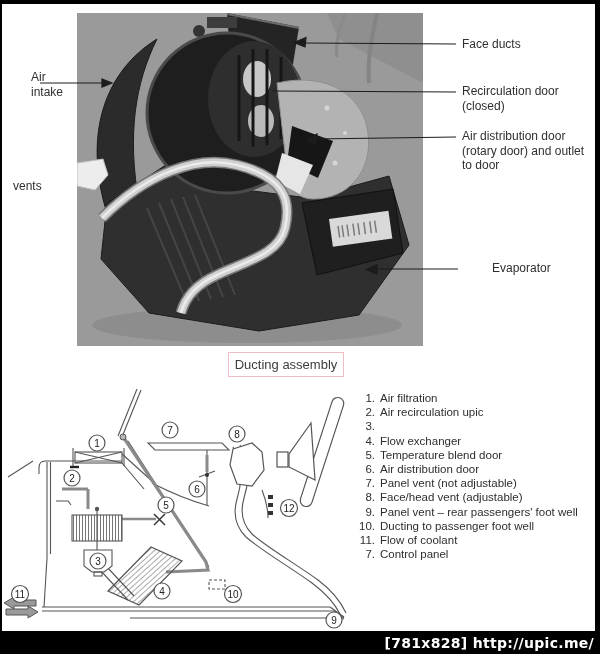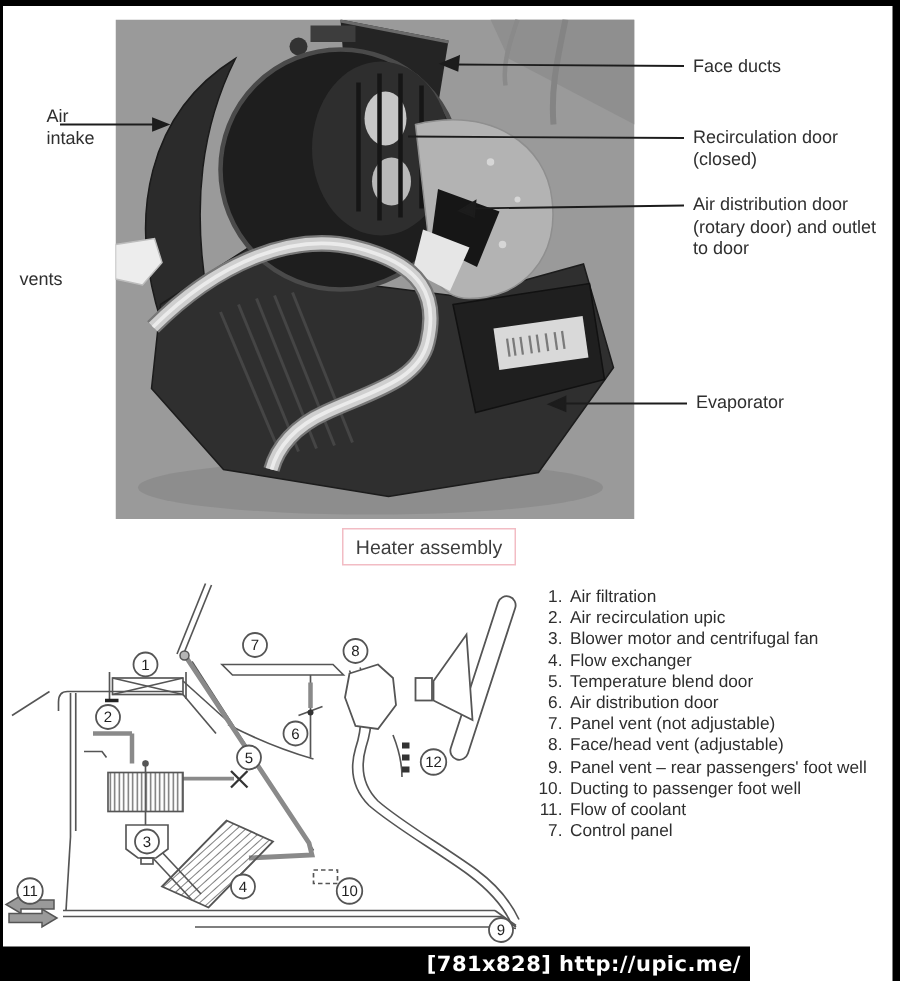--- a/index.html
+++ b/index.html
@@ -5,21 +5,21 @@
   html,body{margin:0;padding:0;background:#fff;}
   #canvas{
     position:relative;width:600px;height:654px;background:#ffffff;overflow:hidden;
     font-family:"Liberation Sans",sans-serif;
   }
   
   .frame-top{position:absolute;left:0;top:0;width:600px;height:4px;background:#000;}
   .frame-left{position:absolute;left:0;top:0;width:2px;height:654px;background:#000;}
   .frame-right{position:absolute;left:595px;top:0;width:5px;height:654px;background:#000;}
   .frame-bottom{
-    position:absolute;left:0;top:631px;width:500px;height:23px;background:#000;
+    position:absolute;left:0;top:631px;width:600px;height:23px;background:#000;
     color:#fff;display:flex;align-items:center;justify-content:flex-end;
     padding-right:6px;box-sizing:border-box;
     font-family:"DejaVu Sans",sans-serif;font-weight:700;font-size:14px;letter-spacing:.3px;
   }
   
   .photo{position:absolute;left:77px;top:13px;width:346px;height:333px;}
   
   .lbl{position:absolute;color:#2f2f2f;font-size:12px;line-height:14.5px;}
   .lbl div{white-space:nowrap;}
   
@@ -142,25 +142,25 @@
   </div>
   <div class="lbl" style="left:462px;top:84px;">
     <div>Recirculation door</div>
     <div>(closed)</div>
   </div>
   <div class="lbl" style="left:462px;top:129px;">
     <div>Air distribution door</div>
     <div>(rotary door) and outlet</div>
     <div>to door</div>
   </div>
-  <div class="lbl" style="left:464px;top:261px;">
+  <div class="lbl" style="left:492px;top:261px;">
     <div>Evaporator</div>
   </div>
 
-  <div class="caption">Heater assembly</div>
+  <div class="caption">Ducting assembly</div>
 
   <svg class="diagram" viewBox="0 385 600 246">
     <defs>
       <pattern id="vhatch" patternUnits="userSpaceOnUse" width="3" height="4">
         <line x1="1.5" y1="0" x2="1.5" y2="4" stroke="#666" stroke-width="0.9"></line>
       </pattern>
       <pattern id="dhatch" patternUnits="userSpaceOnUse" width="4" height="4" patternTransform="rotate(48)">
         <line x1="0" y1="0" x2="0" y2="4" stroke="#555" stroke-width="1"></line>
       </pattern>
     </defs>
@@ -310,21 +310,20 @@
     <div class="row">
         <span class="num">1.</span>
         <span class="txt">Air filtration</span>
       </div>
     <div class="row">
         <span class="num">2.</span>
         <span class="txt">Air recirculation upic</span>
       </div>
     <div class="row">
         <span class="num">3.</span>
-        <span class="txt">Blower motor and centrifugal fan</span>
       </div>
     <div class="row">
         <span class="num">4.</span>
         <span class="txt">Flow exchanger</span>
       </div>
     <div class="row">
         <span class="num">5.</span>
         <span class="txt">Temperature blend door</span>
       </div>
     <div class="row">

